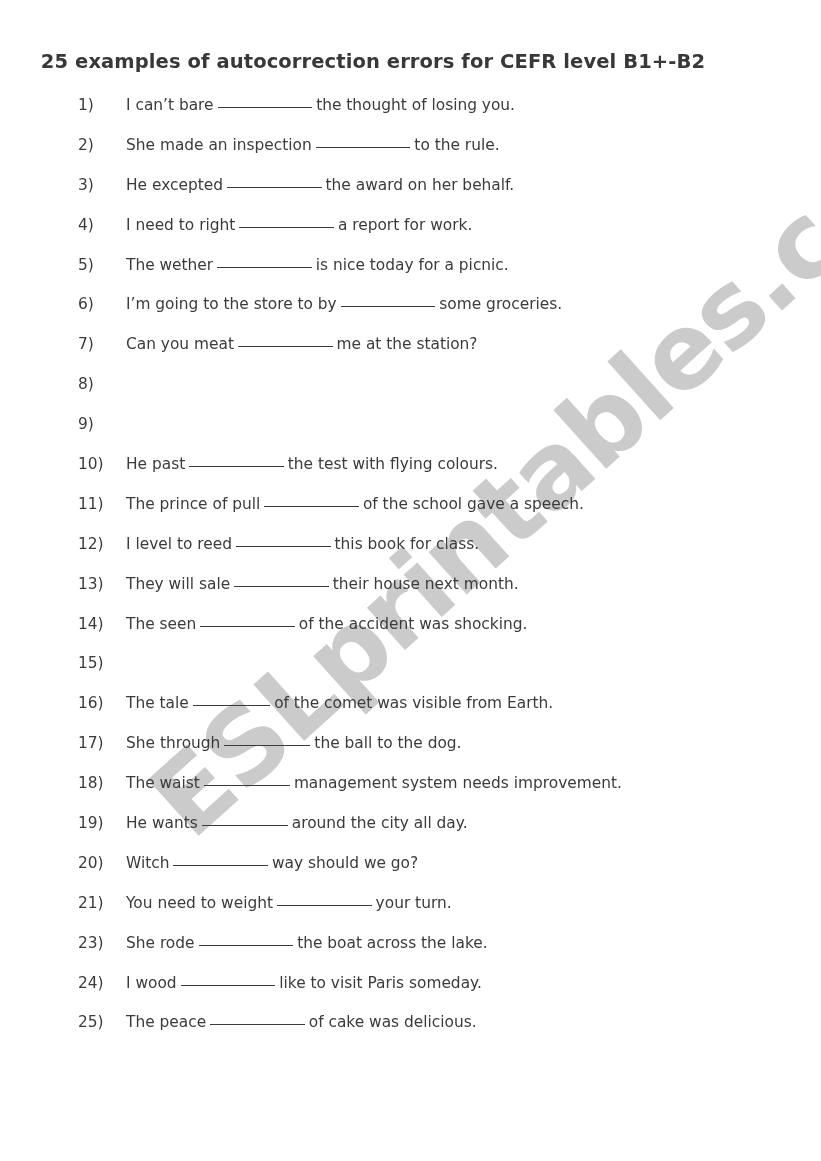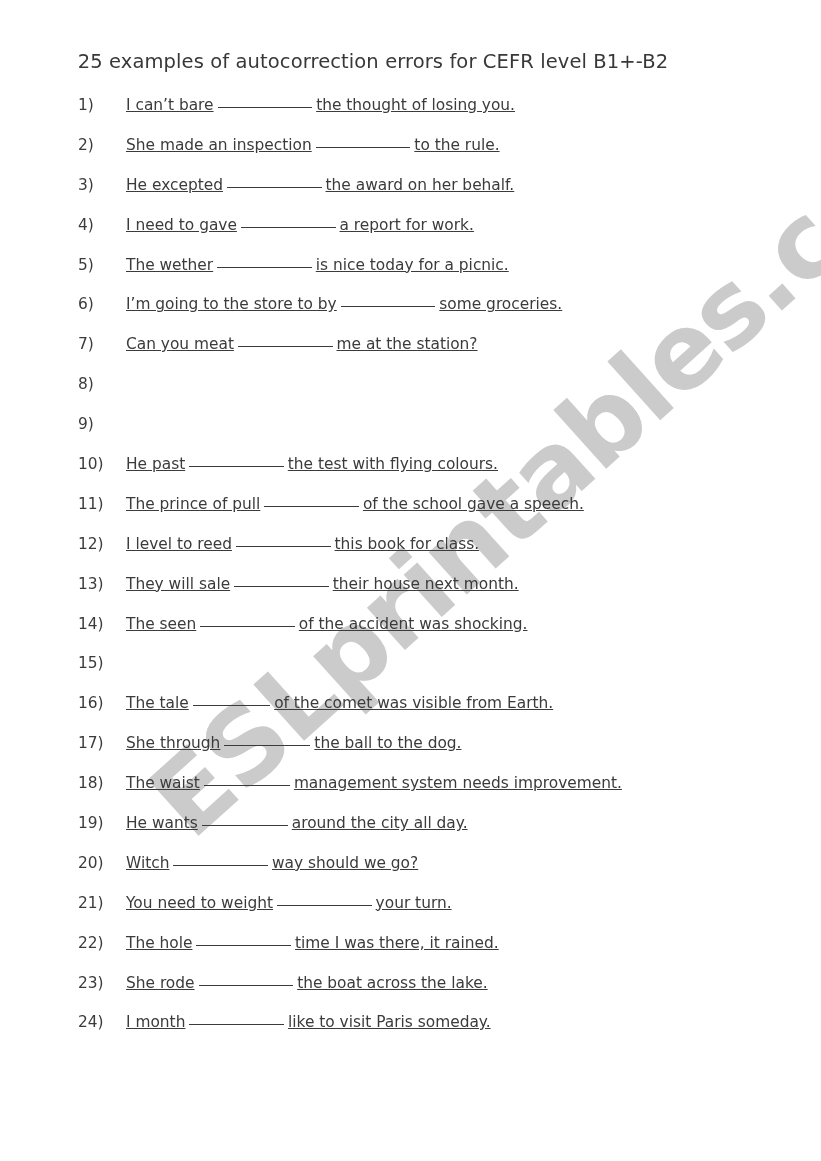--- a/index.html
+++ b/index.html
@@ -55,21 +55,21 @@
   }
 
   #worksheet-title {
     position: absolute;
     left: 0;
     top: 50px;
     width: 746px;
     text-align: center;
     font-family: "DejaVu Sans", sans-serif;
     font-size: 19.5px;
-    font-weight: 400;
+    font-weight: 700;
     color: #38383a;
     letter-spacing: 0.1px;
   }
 
   #items-list {
     position: absolute;
     left: 0;
     top: 96px;
     width: 821px;
     list-style: none;
@@ -93,21 +93,20 @@
     text-align: left;
     font-size: 15.4px;
     color: #3b3b3d;
   }
   .item-text {
     position: absolute;
     left: 126px;
     top: 0;
     font-size: 15.4px;
     color: #3b3b3d;
-    text-decoration: underline;
   }
   .blank {
     display: inline-block;
     border-bottom: 1.3px solid #3b3b3d;
     vertical-align: 2px;
     margin: 0 4px;
   }
 </style>
 </head>
 <body>
@@ -130,21 +129,21 @@
         <li class="item-row">
           <span class="item-number">2)</span>
           <span class="item-text"><span>She made an inspection</span><span class="blank" style="width: 94.6px;"></span><span>to the rule.</span></span>
         </li>
         <li class="item-row">
           <span class="item-number">3)</span>
           <span class="item-text"><span>He excepted</span><span class="blank" style="width: 94.6px;"></span><span>the award on her behalf.</span></span>
         </li>
         <li class="item-row">
           <span class="item-number">4)</span>
-          <span class="item-text"><span>I need to gave</span><span class="blank" style="width: 94.6px;"></span><span>a report for work.</span></span>
+          <span class="item-text"><span>I need to right</span><span class="blank" style="width: 94.6px;"></span><span>a report for work.</span></span>
         </li>
         <li class="item-row">
           <span class="item-number">5)</span>
           <span class="item-text"><span>The wether</span><span class="blank" style="width: 94.6px;"></span><span>is nice today for a picnic.</span></span>
         </li>
         <li class="item-row">
           <span class="item-number">6)</span>
           <span class="item-text"><span>I’m going to the store to by</span><span class="blank" style="width: 94.6px;"></span><span>some groceries.</span></span>
         </li>
         <li class="item-row">
@@ -198,27 +197,27 @@
         </li>
         <li class="item-row">
           <span class="item-number">20)</span>
           <span class="item-text"><span>Witch</span><span class="blank" style="width: 94.6px;"></span><span>way should we go?</span></span>
         </li>
         <li class="item-row">
           <span class="item-number">21)</span>
           <span class="item-text"><span>You need to weight</span><span class="blank" style="width: 94.6px;"></span><span>your turn.</span></span>
         </li>
         <li class="item-row">
-          <span class="item-number">22)</span>
-          <span class="item-text"><span>The hole</span><span class="blank" style="width: 94.6px;"></span><span>time I was there, it rained.</span></span>
-        </li>
-        <li class="item-row">
           <span class="item-number">23)</span>
           <span class="item-text"><span>She rode</span><span class="blank" style="width: 94.6px;"></span><span>the boat across the lake.</span></span>
         </li>
         <li class="item-row">
           <span class="item-number">24)</span>
-          <span class="item-text"><span>I month</span><span class="blank" style="width: 94.6px;"></span><span>like to visit Paris someday.</span></span>
+          <span class="item-text"><span>I wood</span><span class="blank" style="width: 94.6px;"></span><span>like to visit Paris someday.</span></span>
+        </li>
+        <li class="item-row">
+          <span class="item-number">25)</span>
+          <span class="item-text"><span>The peace</span><span class="blank" style="width: 94.6px;"></span><span>of cake was delicious.</span></span>
         </li>
       </ol>
 
   </div>
 </div>
 
 </body></html>

